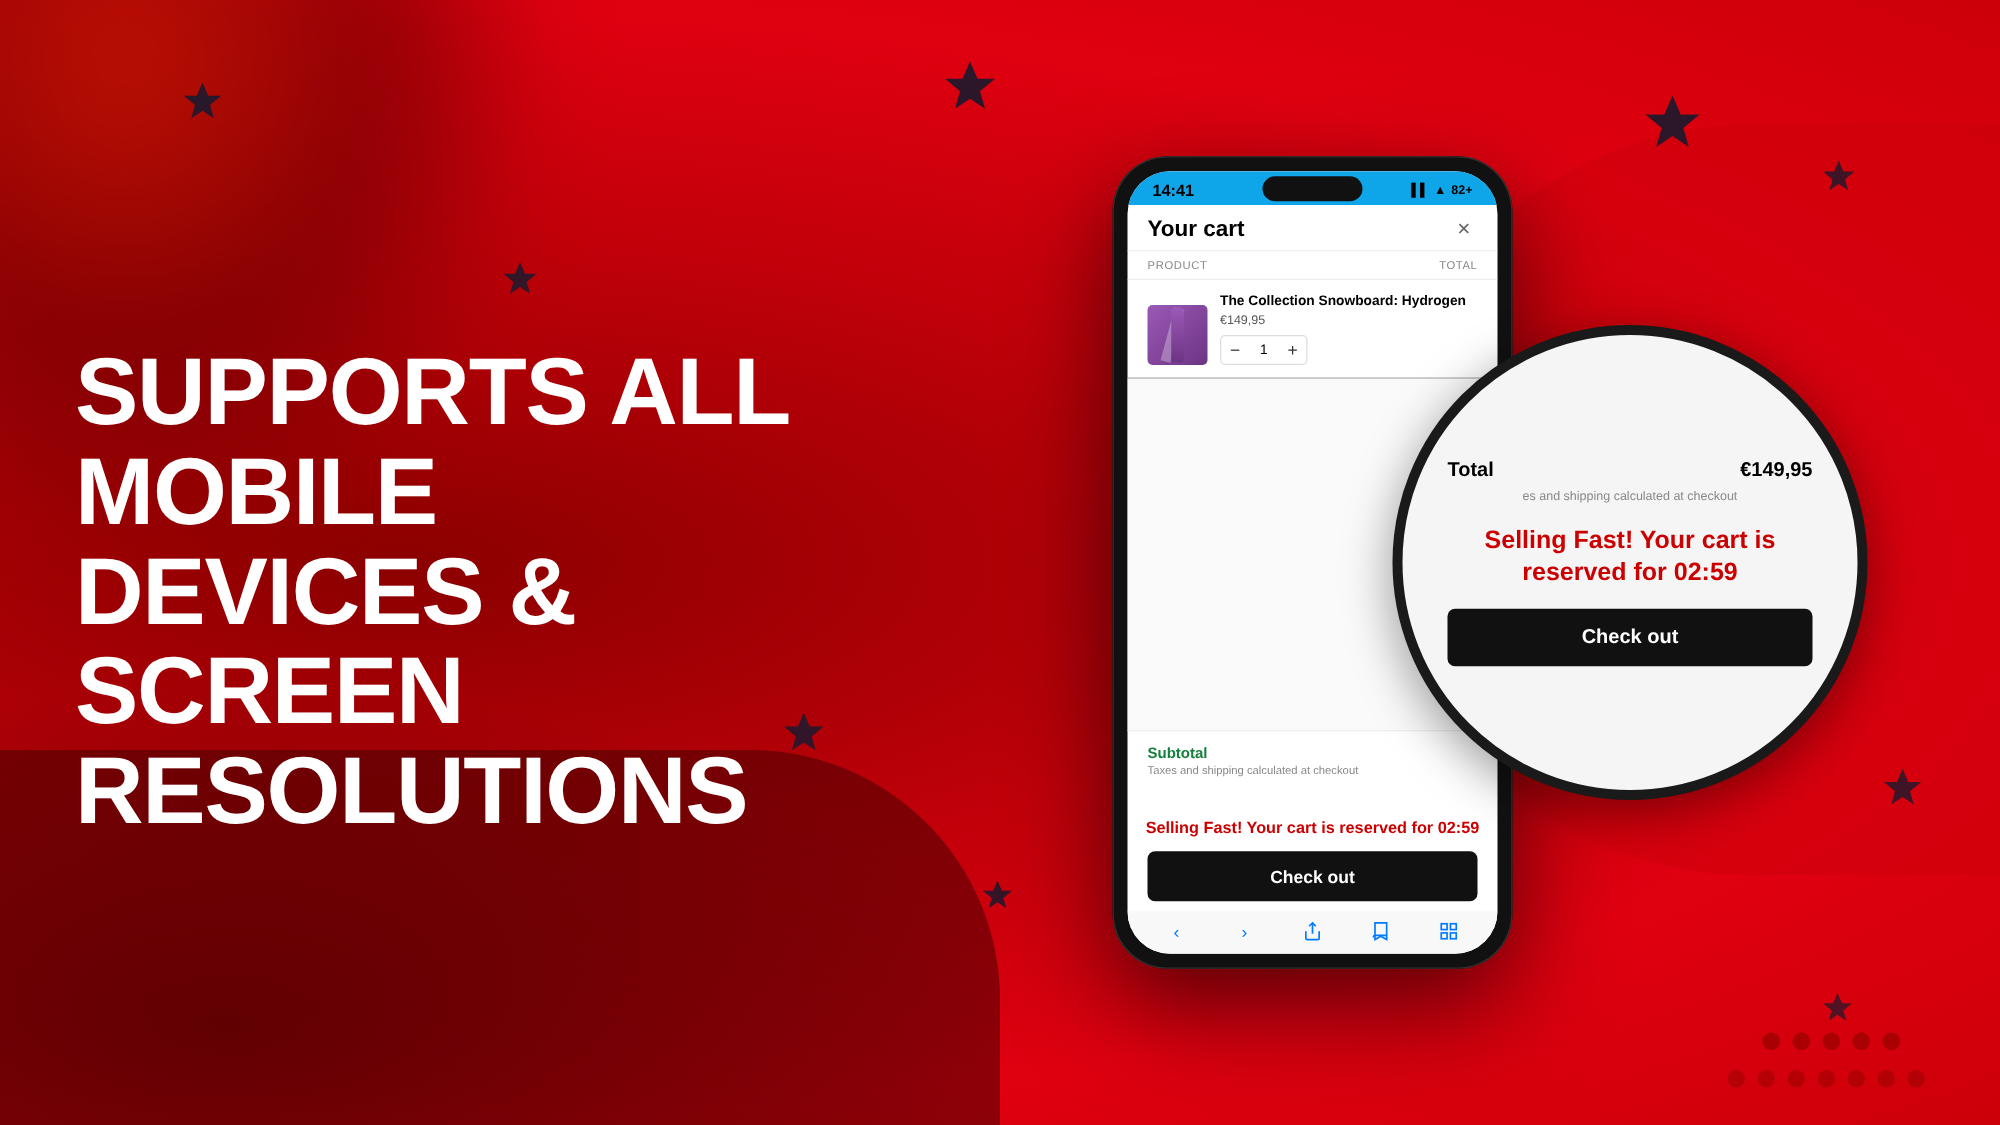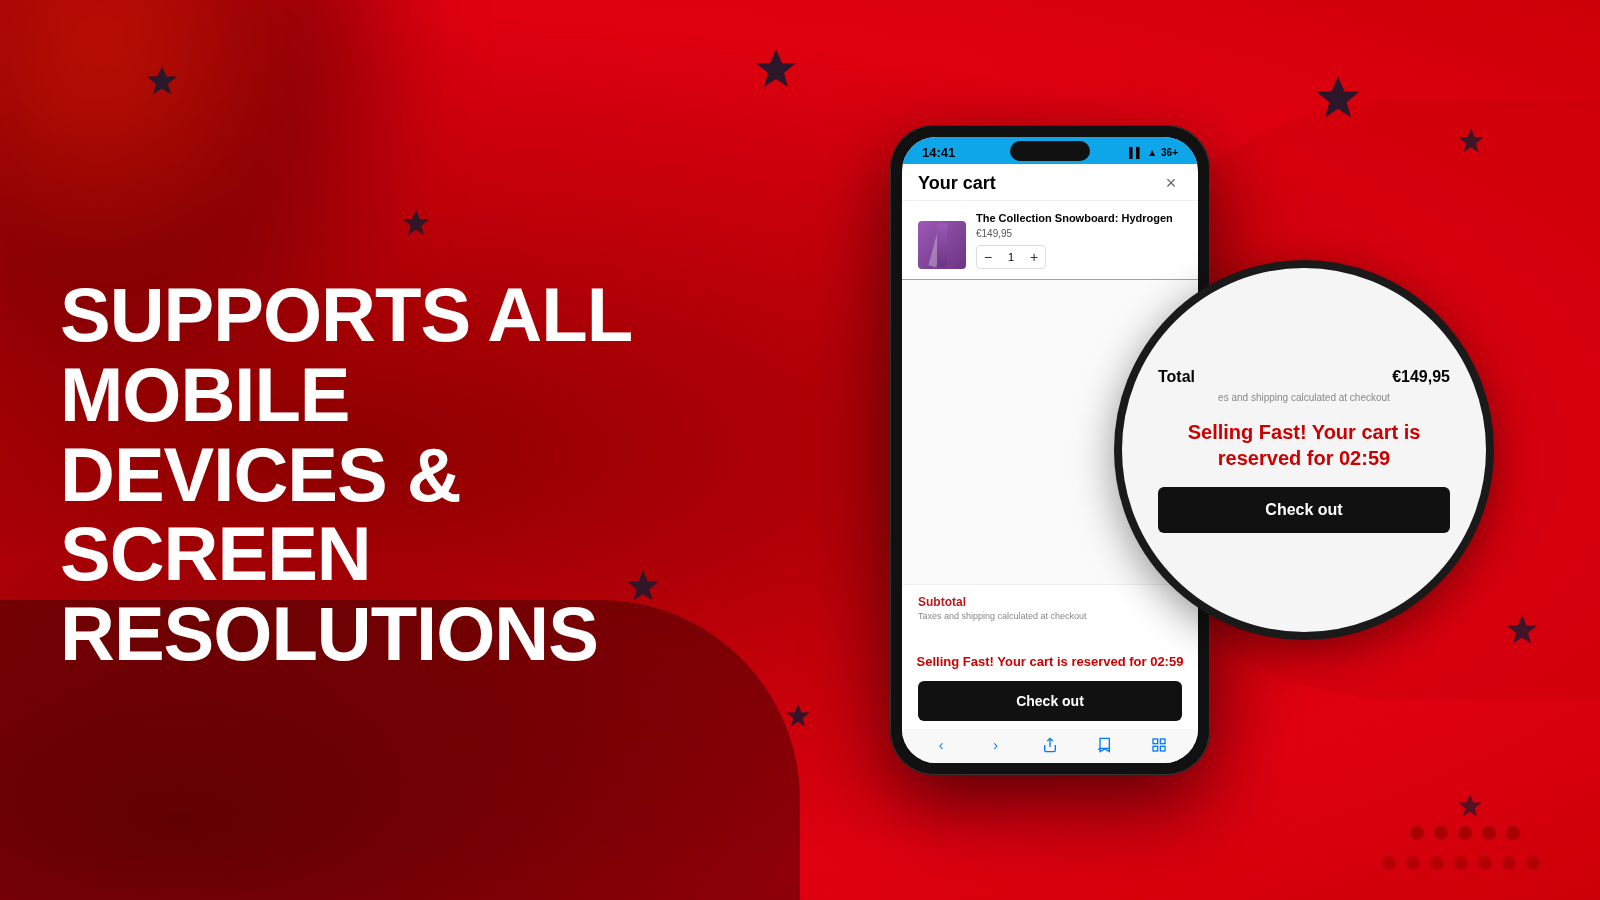--- a/index.html
+++ b/index.html
@@ -235,21 +235,21 @@
       padding: 10px 16px 6px;
     }
 
     .subtotal-row {
       display: flex;
       justify-content: space-between;
       align-items: center;
       margin-bottom: 2px;
     }
 
-    .subtotal-label { font-size: 12px; font-weight: 700; color: #b91c1c; }
+    .subtotal-label { font-size: 12px; font-weight: 700; color: #15803d; }
     .subtotal-note { font-size: 9px; color: #888; margin-bottom: 20px; }
 
     
     .selling-fast {
       text-align: center;
       padding: 6px 10px;
       color: #cc0000;
       font-size: 13px;
       font-weight: 700;
       line-height: 1.4;
@@ -440,31 +440,35 @@
 
       <div style="position:absolute;top:16px;left:50%;transform:translateX(-50%);width:80px;height:20px;background:#111;border-radius:10px;z-index:10;"></div>
 
       <div class="phone-screen">
 
         <div class="status-bar">
           <span class="status-time">14:41</span>
           <span class="status-icons">
             <span>▌▌</span>
             <span>▲</span>
-            <span>36+</span>
+            <span>82+</span>
           </span>
         </div>
 
         <div class="cart-header">
           <span class="cart-title">Your cart</span>
           <div class="close-btn">
             <span>×</span>
           </div>
         </div>
 
+        <div class="table-header">
+          <span>PRODUCT</span>
+          <span>TOTAL</span>
+        </div>
 
         <div class="product-item">
           <div class="product-image">
 
             <div style="width:10px;height:44px;background:linear-gradient(#9b59b6,#6c3483);border-radius:3px;position:relative;z-index:1;"></div>
           </div>
           <div class="product-info">
             <div class="product-name">The Collection Snowboard: Hydrogen</div>
             <div class="product-price">€149,95</div>
             <div class="quantity-control">

